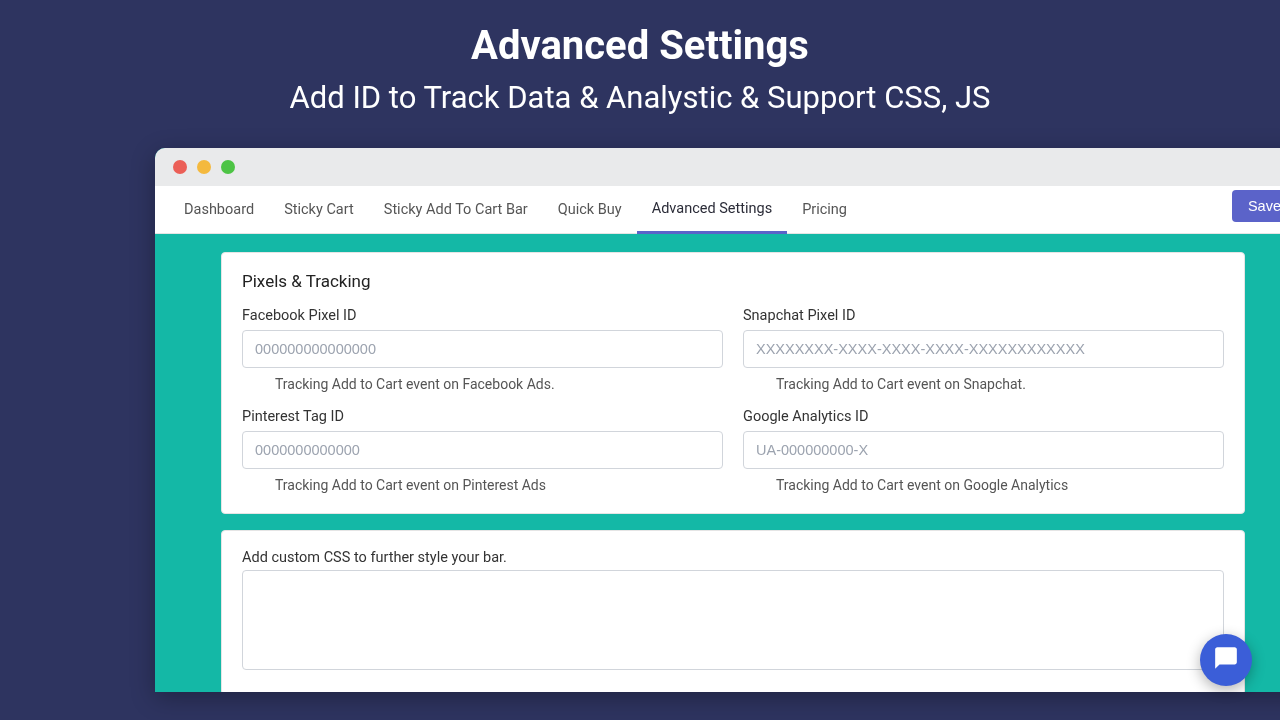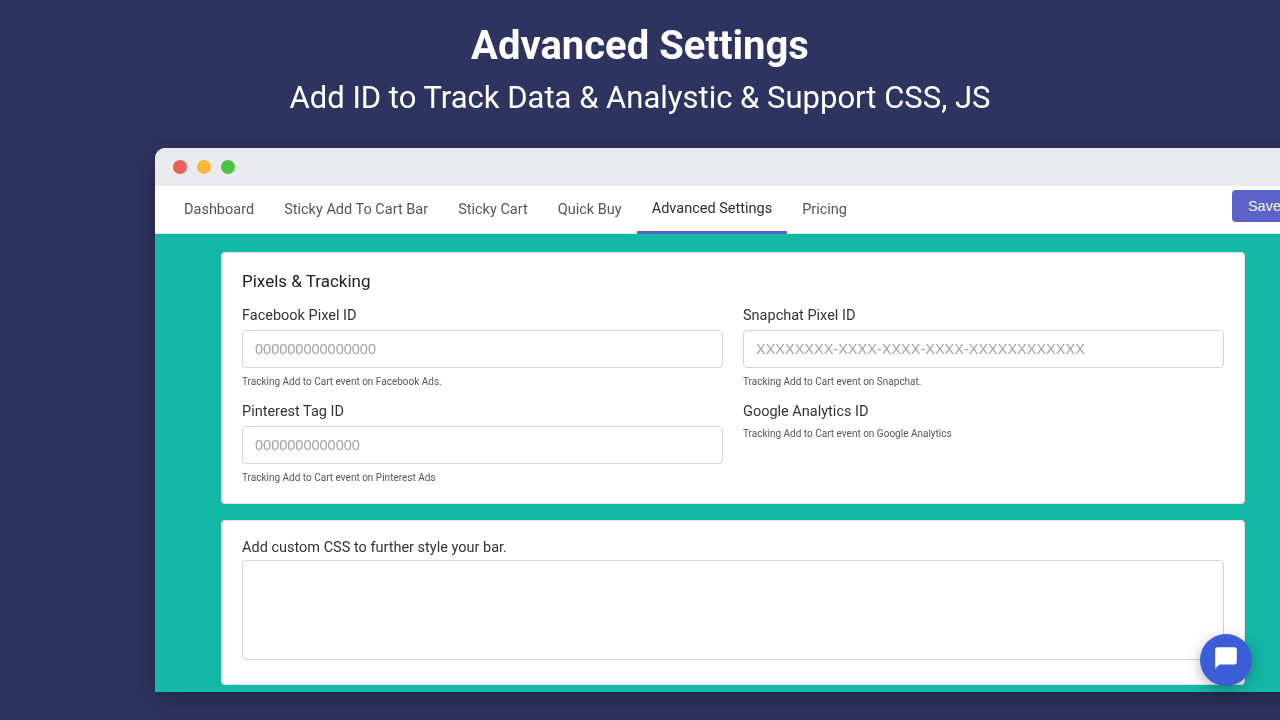--- a/index.html
+++ b/index.html
@@ -114,23 +114,24 @@
   width: 100%;
   height: 38px;
   border: 1px solid #d1d5db;
   border-radius: 4px;
   padding: 4px 12px;
   font-size: 14.5px;
   color: #333;
 }
 .field-input::placeholder { color: #9ca3af; }
 .field-help {
-  font-size: 10px;
+  font-size: 14px;
   color: #555;
   margin-top: 8px;
+  margin-left: 33px;
 }
 .custom-desc {
   font-size: 14.5px;
   color: #333;
   margin-bottom: 4px;
 }
 .textarea {
   width: 100%;
   height: 100px;
   border: 1px solid #d1d5db;
@@ -163,22 +164,22 @@
 
 <div class="window">
   <div class="titlebar">
     <div class="dot dot-red"></div>
     <div class="dot dot-yellow"></div>
     <div class="dot dot-green"></div>
   </div>
 
   <div class="tabbar">
     <div class="tab">Dashboard</div>
+    <div class="tab">Sticky Cart</div>
     <div class="tab">Sticky Add To Cart Bar</div>
-    <div class="tab">Sticky Cart</div>
     <div class="tab">Quick Buy</div>
     <div class="tab active">Advanced Settings</div>
     <div class="tab">Pricing</div>
     <button class="save-btn">Save</button>
   </div>
 
   <div class="content">
 
     <div class="panel">
       <div class="panel-title">Pixels &amp; Tracking</div>
@@ -193,20 +194,21 @@
           <input class="field-input" type="text" placeholder="XXXXXXXX-XXXX-XXXX-XXXX-XXXXXXXXXXXX" style="">
           <div class="field-help">Tracking Add to Cart event on Snapchat.</div>
         </div>
         <div>
           <label class="field-label">Pinterest Tag ID</label>
           <input class="field-input" type="text" placeholder="0000000000000" style="">
           <div class="field-help">Tracking Add to Cart event on Pinterest Ads</div>
         </div>
         <div>
           <label class="field-label">Google Analytics ID</label>
+          <input class="field-input" type="text" placeholder="UA-000000000-X" style="">
           <div class="field-help">Tracking Add to Cart event on Google Analytics</div>
         </div>
       </div>
     </div>
 
     <div class="panel">
       <div class="custom-desc">Add custom CSS to further style your bar.</div>
       <textarea class="textarea" style=""></textarea>
     </div>
 

